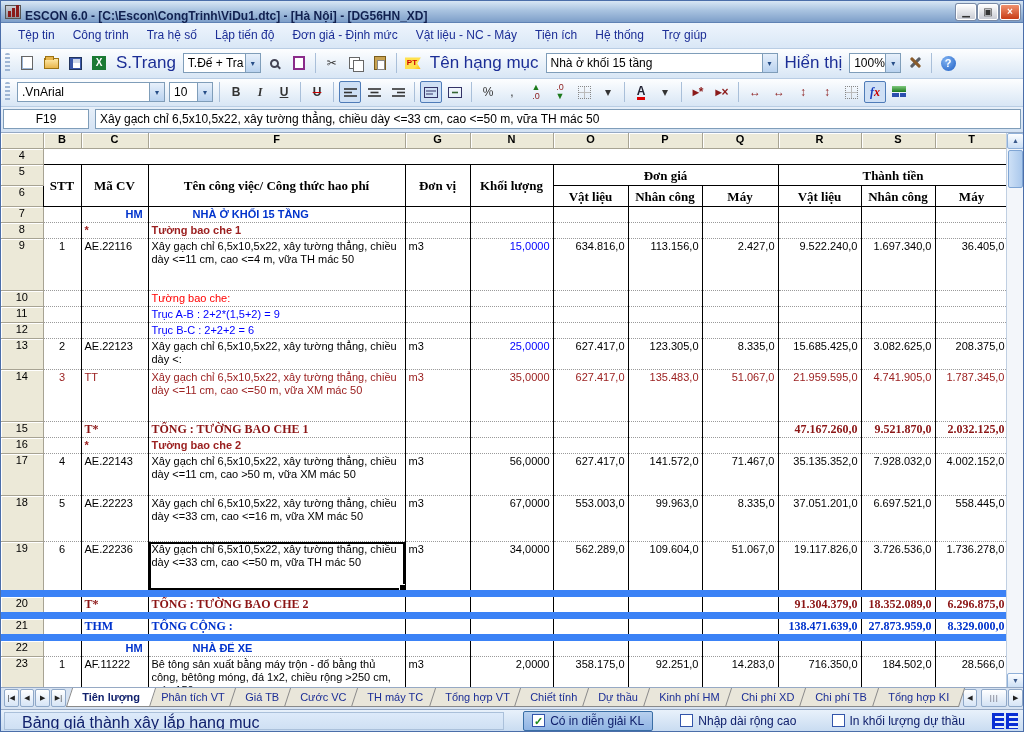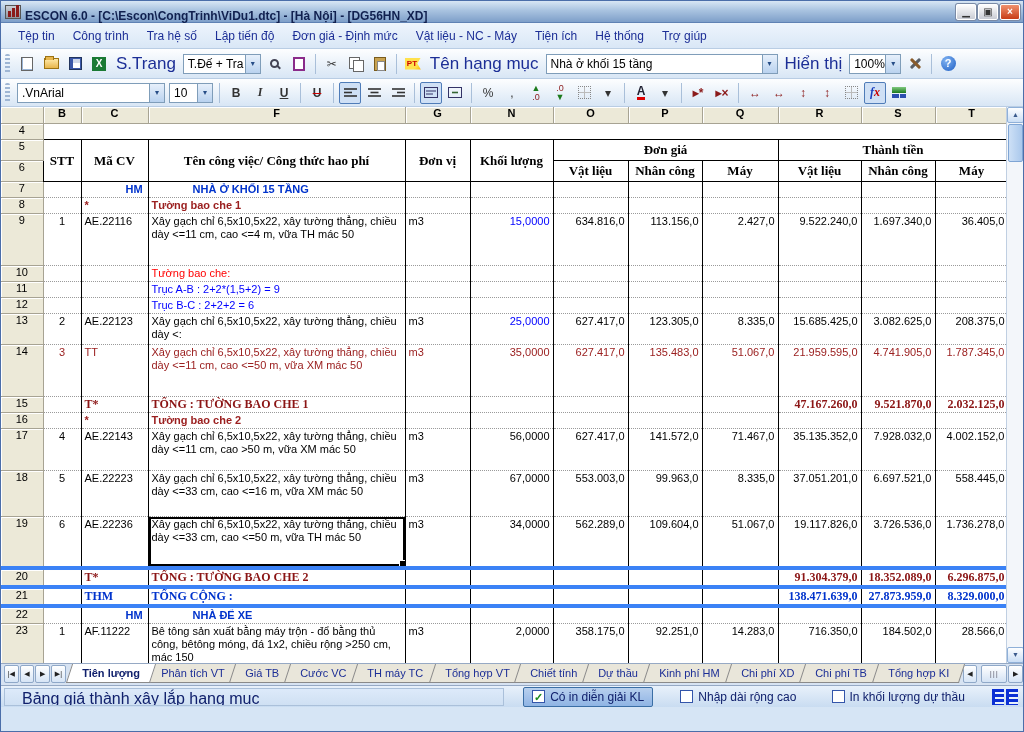--- a/index.html
+++ b/index.html
@@ -91,21 +91,21 @@
   .grid td, .grid th { overflow:hidden; vertical-align:top; }
   .colhead, .gut { background:#ece9d8; border-right:1px solid #a7a393; border-bottom:1px solid #a7a393;
      box-shadow:inset 1px 1px 0 #fff; font-size:11px; font-weight:bold; color:#000; text-align:center; vertical-align:middle; }
   .gut { font-weight:normal; font-size:11px; }
   tr.letters th { height:16px; }
   td.blankcell { border:none; background:#fff; }
   
   .grid td.tc { border-right:1px solid #000; border-bottom:1px dotted #9a9a9a; font-size:11px; line-height:13px; padding:1px 3px; color:#000; }
   .grid td.tc:first-of-type { border-left:1px solid #000; }
   tr.hrow td.tc { border:1px solid #000; font-family:"Liberation Serif",serif; font-weight:bold; font-size:13px; text-align:center; vertical-align:middle; padding:0 2px; }
-  tr.solid-top td { border-top:4px solid #3b82f6;margin-top:32px; }
+  tr.solid-top td { border-top:7px solid #3b82f6;margin-top:32px; }
   .c-stt { text-align:center; white-space:nowrap; }
   .c-code { white-space:nowrap; }
   .c-desc { white-space:normal; }
   .c-unit { text-align:left; white-space:nowrap; }
   .num { text-align:right; white-space:nowrap; }
   tr.hm td.tc { color:#0033cc; font-weight:bold;padding-left:44px; }
   tr.sect td.tc { color:#9b2020; font-weight:bold; }
   tr.rednote td.c-desc { color:#ff0000; }
   tr.bluenote td.c-desc { color:#0000ff; }
   tr.maroon td.tc { color:#9b2020; }
@@ -323,20 +323,25 @@
       </div>
     <div class="tbtn">
         <span class="ic-cells">
           <i></i>
           <i></i>
           <i></i>
         </span>
       </div>
   </div>
 
+  <div class="formulabar">
+    <div class="cellref">F19</div>
+    <div class="fgap"></div>
+    <div class="finput">Xây gạch chỉ 6,5x10,5x22, xây tường thẳng, chiều dày &lt;=33 cm, cao &lt;=50 m, vữa TH mác 50</div>
+  </div>
 
   <div class="gridwrap">
     <table class="grid">
       <colgroup>
         <col class="w-gut">
           <col class="w-b">
           <col class="w-c">
           <col class="w-f">
           <col class="w-g">
           <col class="w-n">

